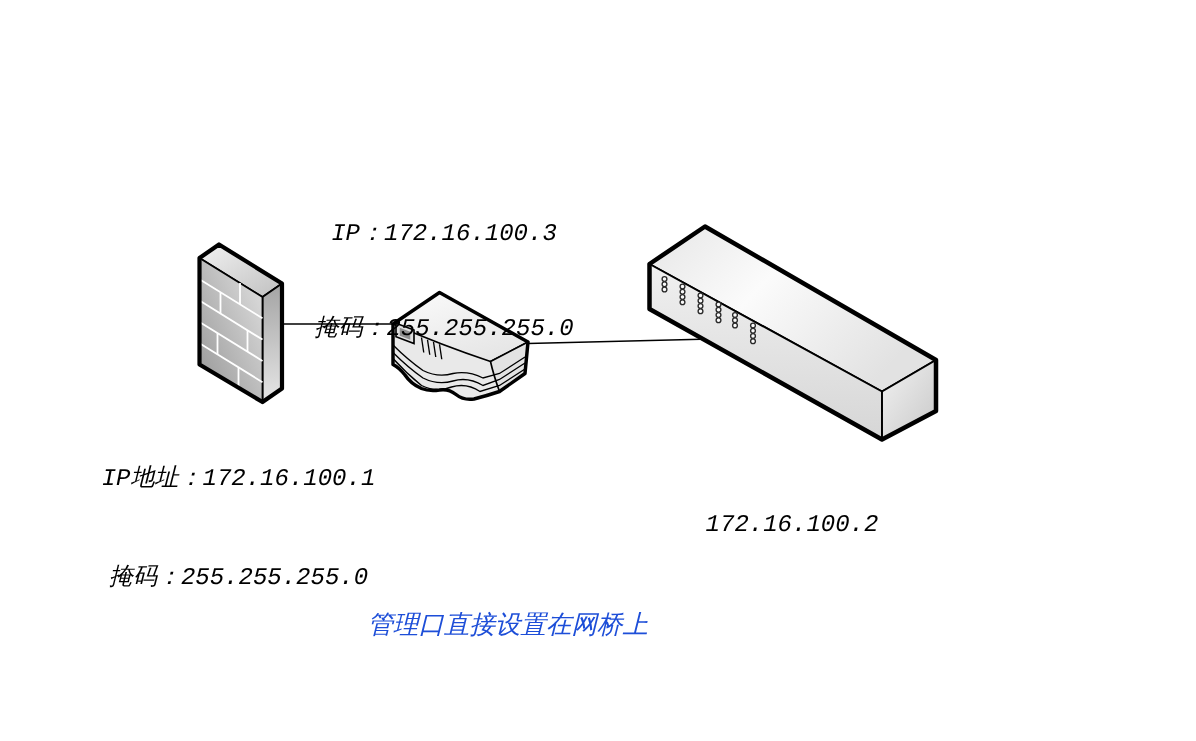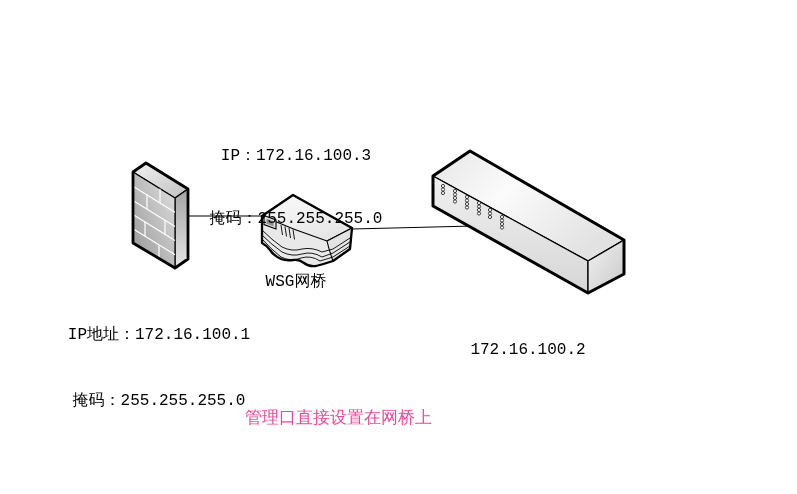--- a/index.html
+++ b/index.html
@@ -7,20 +7,21 @@
     padding: 0;
     background: #ffffff;
   }
   #canvas {
     position: relative;
     width: 797px;
     height: 439px;
     background: #ffffff;
     overflow: hidden;
     font-family: "Liberation Mono", "DejaVu Sans Mono", monospace;
+    font-style: italic;
   }
   #diagram-svg {
     position: absolute;
     left: 0;
     top: 0;
   }
   .label {
     position: absolute;
     transform: translateX(-50%);
     text-align: center;
@@ -149,27 +150,26 @@
           <circle cx="502" cy="224" r="1.6"></circle>
           <circle cx="502" cy="227.5" r="1.6"></circle>
       </g>
       <path d="M470,151 L624,240 L624,274 L588,293 L433,206 L433,176 Z" fill="none" stroke="#000" stroke-width="3" stroke-linejoin="round"></path>
     </g>
   </svg>
 
   <div class="label" id="bridge-label" style="left:296px; top:104px;">
     <span>IP：172.16.100.3</span>
     <span>掩码：255.255.255.0</span>
-    <span>WSG网桥</span>
   </div>
 
-  <div class="label" id="firewall-label" style="left:159px; top:280px;">
+  <div class="label" id="firewall-label" style="left:159px; top:264px;">
     <span>IP地址：172.16.100.1</span>
     <span>掩码：255.255.255.0</span>
   </div>
 
   <div class="label" id="switch-label" style="left:528px; top:298px;">
     <span>172.16.100.2</span>
   </div>
 
-  <div id="note-label" style="left: 245px; top: 409px; color: #ec4899;">管理口直接设置在网桥上</div>
+  <div id="note-label" style="left: 245px; top: 409px; color: #1d4ed8;">管理口直接设置在网桥上</div>
 
 </div>
 
 </body></html>

